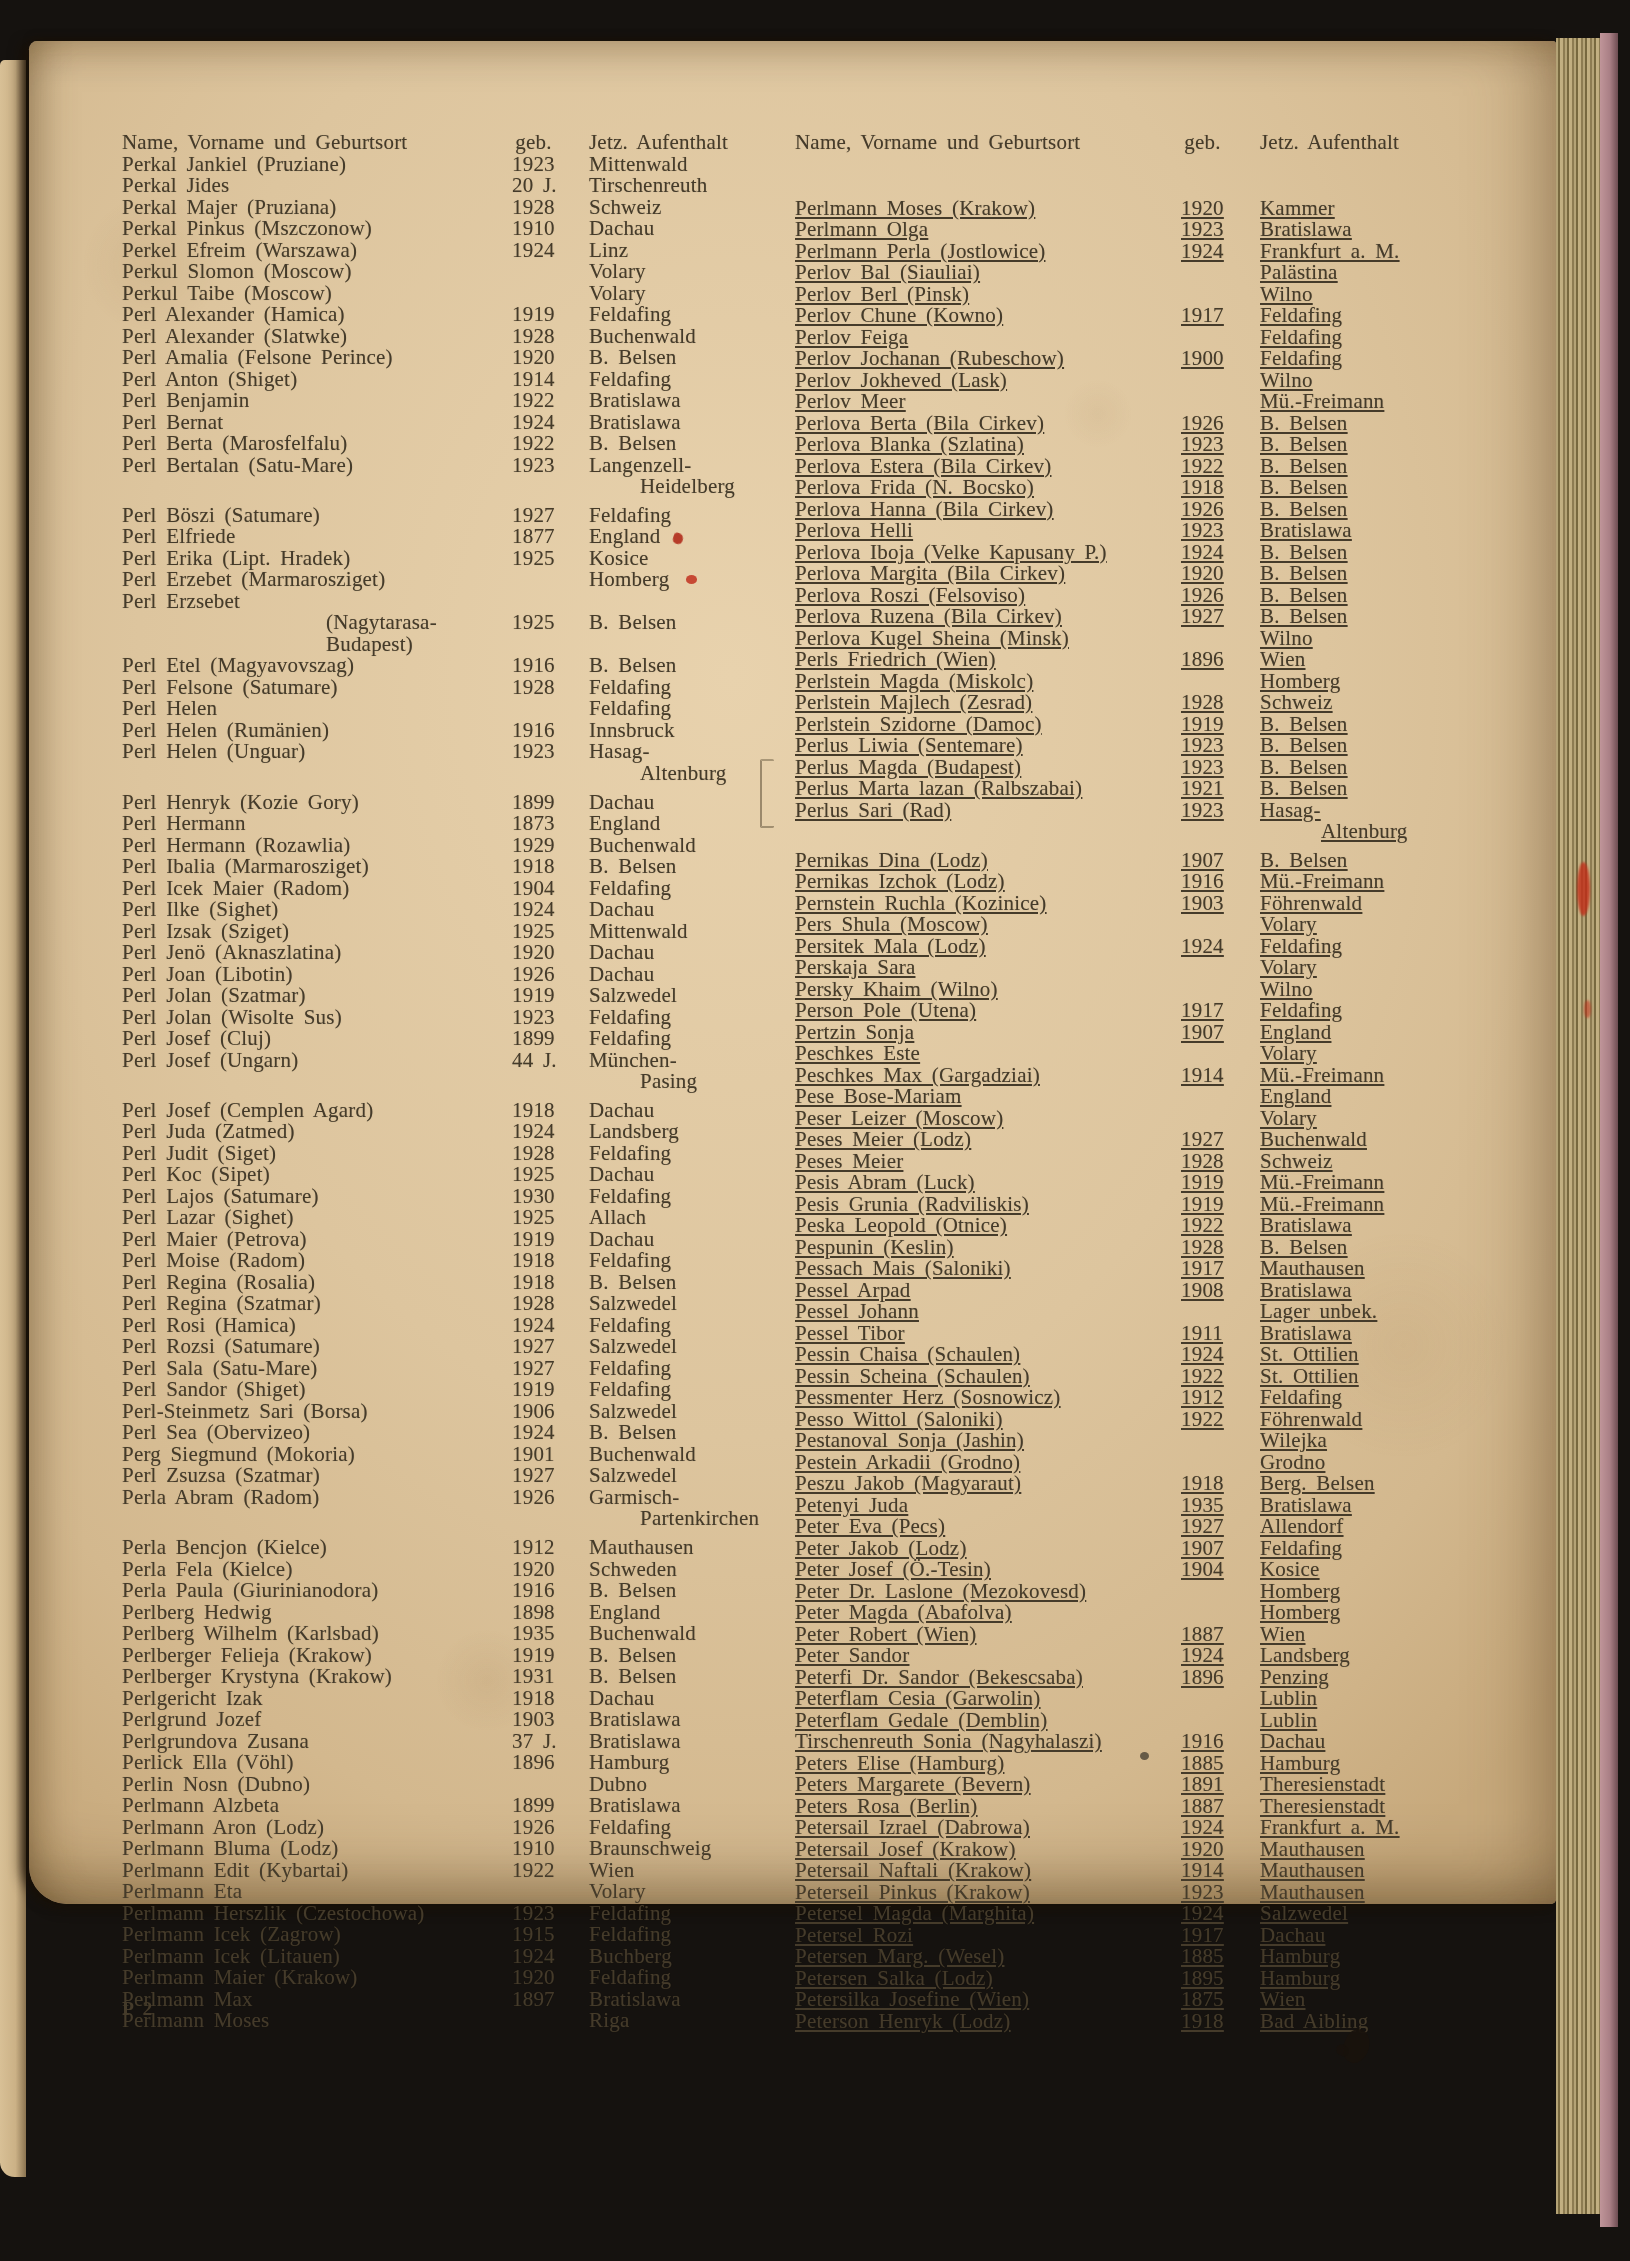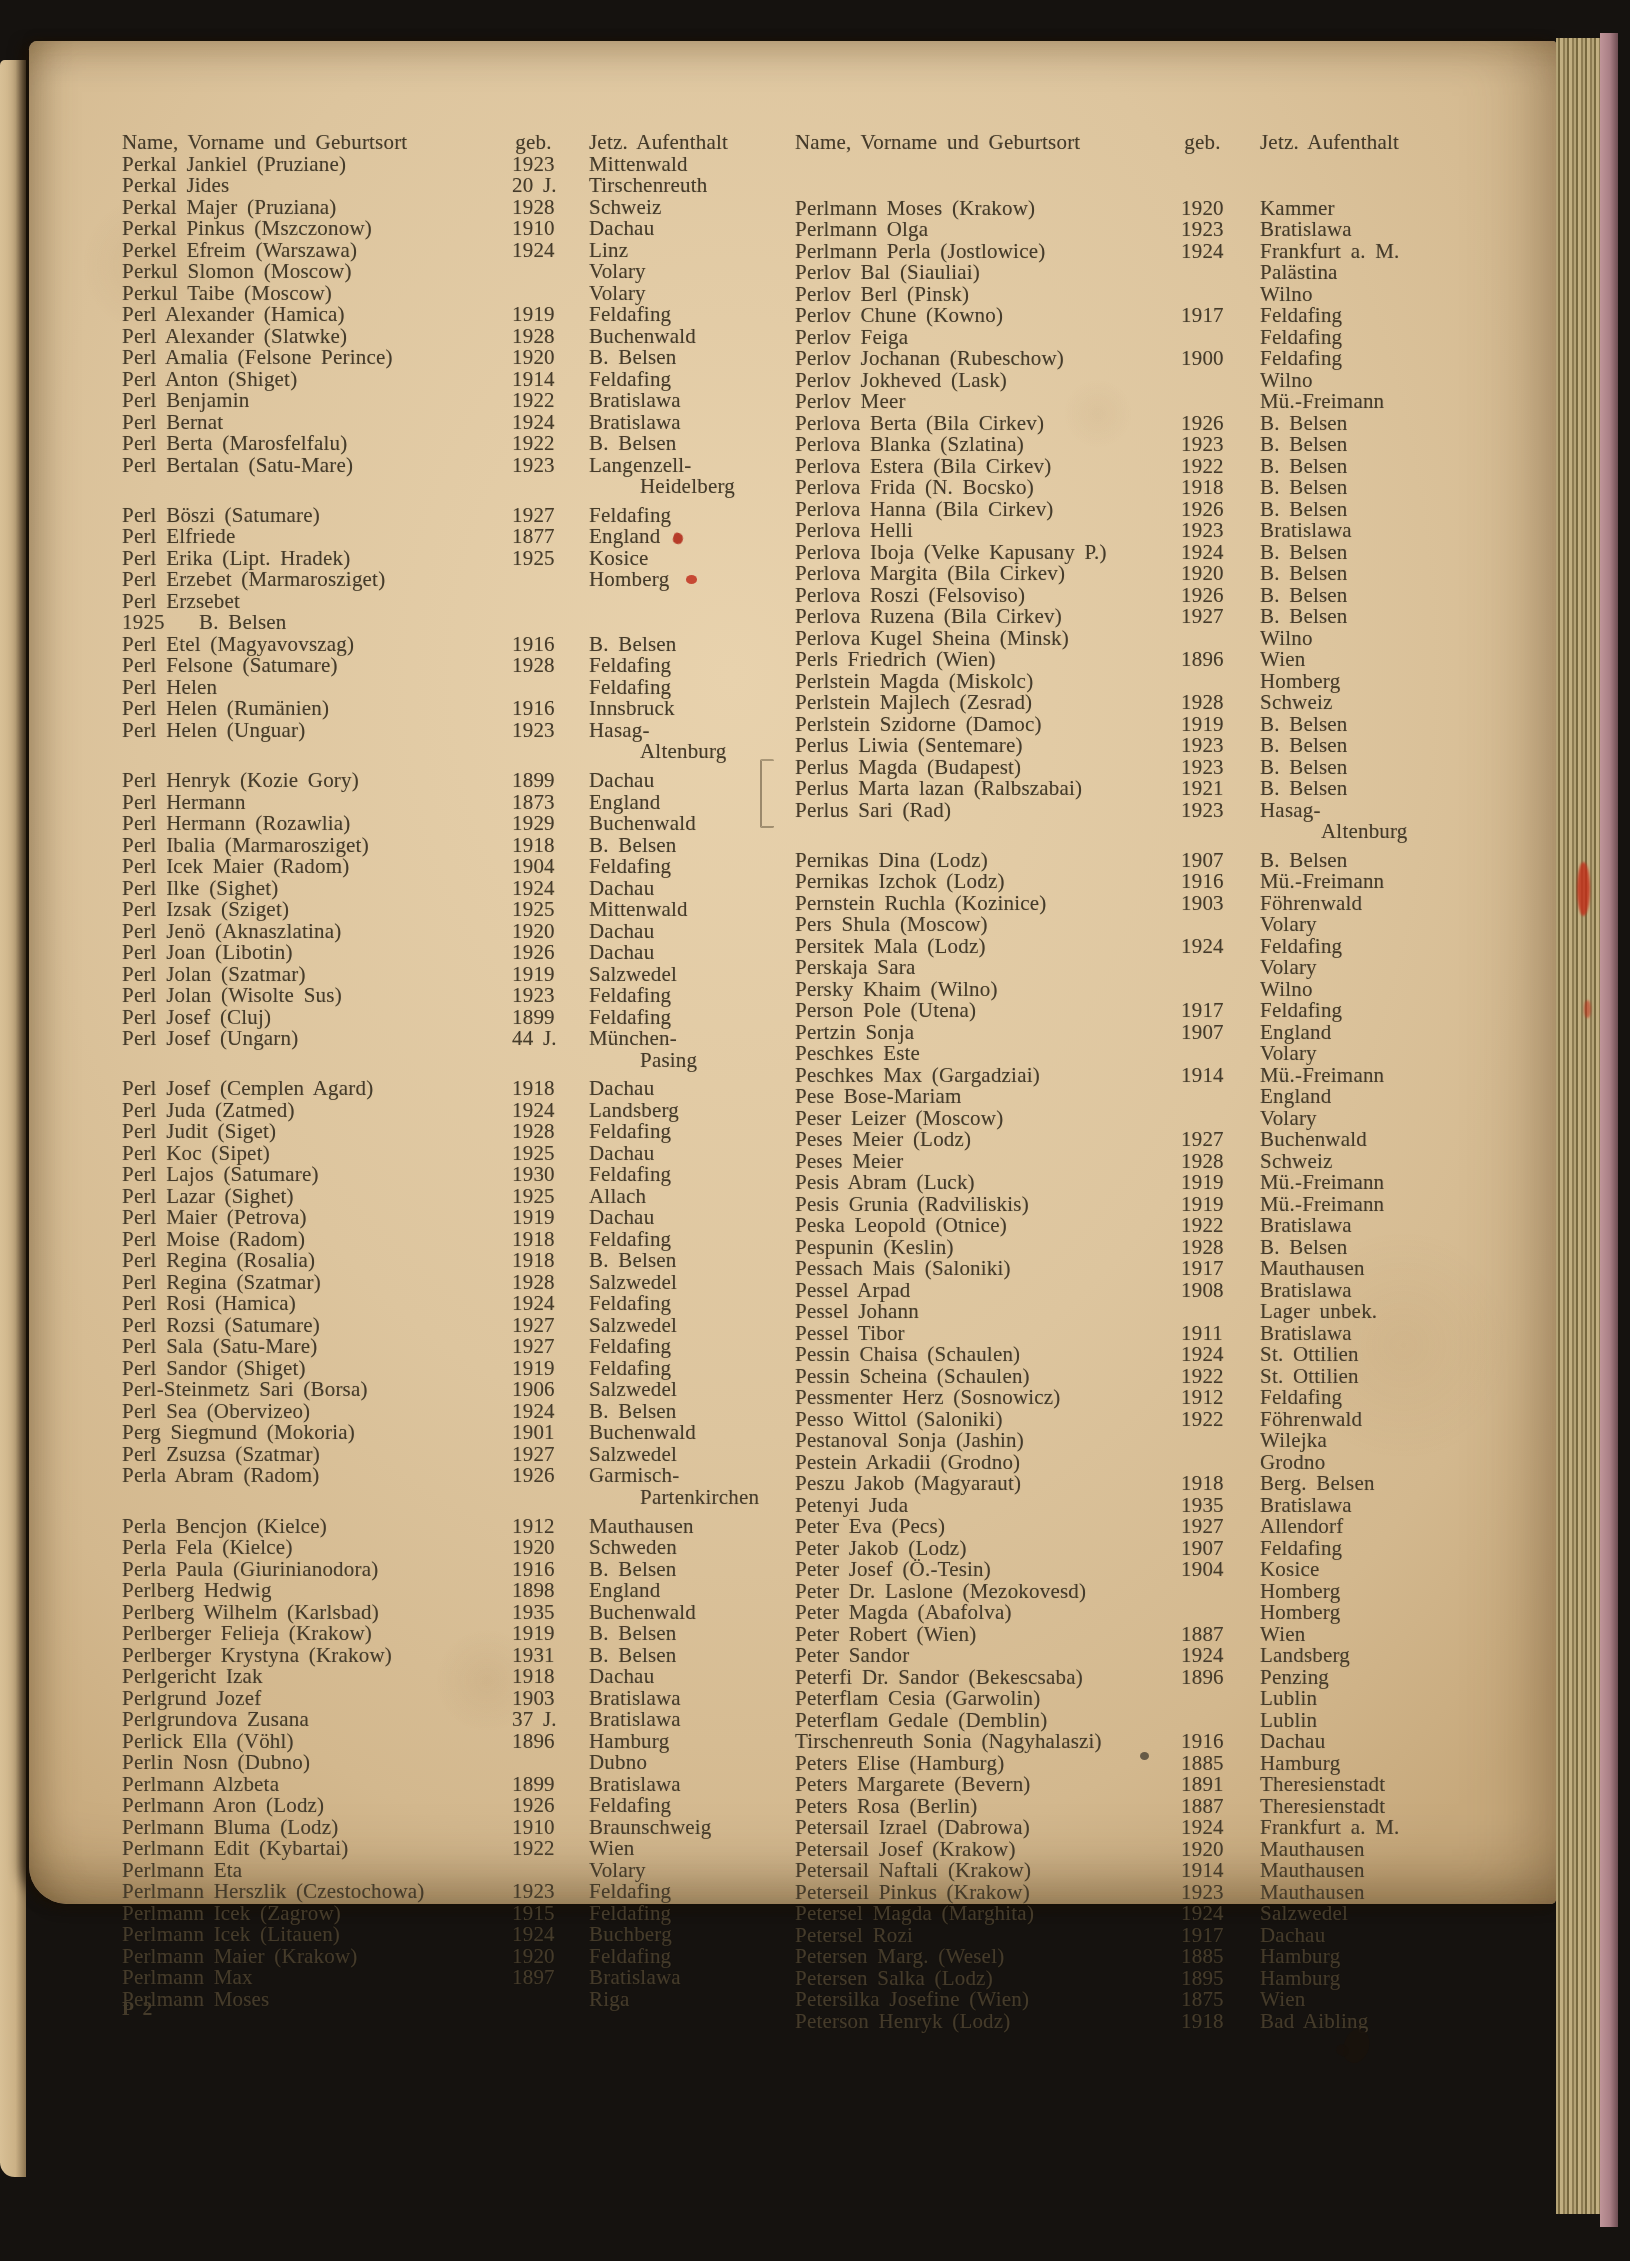--- a/index.html
+++ b/index.html
@@ -46,21 +46,21 @@
   .row.gap{margin-top:7.3px;}
   .name{width:390px;flex:none;}
   .col-right .name{width:386px;}
   .name.indent{padding-left:204px;box-sizing:border-box;}
   .geb{width:77px;flex:none;}
   .col-right .geb{width:79px;}
   .ort{flex:1;position:relative;}
   .ort2{padding-left:51px;box-sizing:border-box;}
   .col-right .ort2{padding-left:61px;}
   .entries{}
-  .col-right .entries{margin-top:44px;}
+  .col-right .entries{margin-top:44px;text-decoration:underline;}
   .hdr .geb{padding-left:3.3px;box-sizing:border-box;}
 
   
   .mark{display:inline-block;vertical-align:middle;}
   .mark.red-diamond{width:9.8px;height:11.4px;margin-left:13px;background:#b3301f;
         border-radius:40% 60% 50% 50%;transform:rotate(18deg);opacity:.92;filter:blur(0.3px);}
   .mark.red-dot{width:11.4px;height:9px;margin-left:16.3px;margin-top:-4.9px;background:#c43b28;
         border-radius:50%;opacity:.9;filter:blur(0.3px);}
   .pencil-bracket{position:absolute;left:731px;top:718px;width:12.2px;height:65px;
         border-left:2.4px solid rgba(80,66,44,.5);
@@ -190,20 +190,21 @@
             <span class="name">Perl Erzebet (Marmarosziget)</span>
             <span class="geb"></span>
             <span class="ort">Homberg<span class="mark red-dot"></span></span>
           </div>
           <div class="row">
             <span class="name">Perl Erzsebet</span>
             <span class="geb"></span>
             <span class="ort"></span>
           </div>
           <div class="row">
+            <span class="name indent">(Nagytarasa-Budapest)</span>
             <span class="geb">1925</span>
             <span class="ort">B. Belsen</span>
           </div>
           <div class="row">
             <span class="name">Perl Etel (Magyavovszag)</span>
             <span class="geb">1916</span>
             <span class="ort">B. Belsen</span>
           </div>
           <div class="row">
             <span class="name">Perl Felsone (Satumare)</span>

